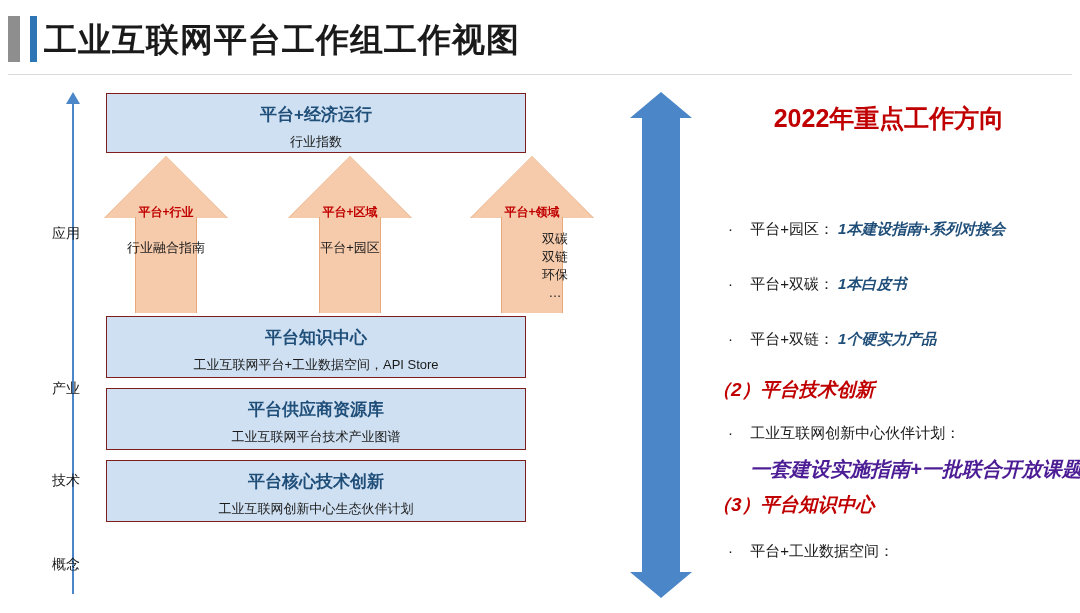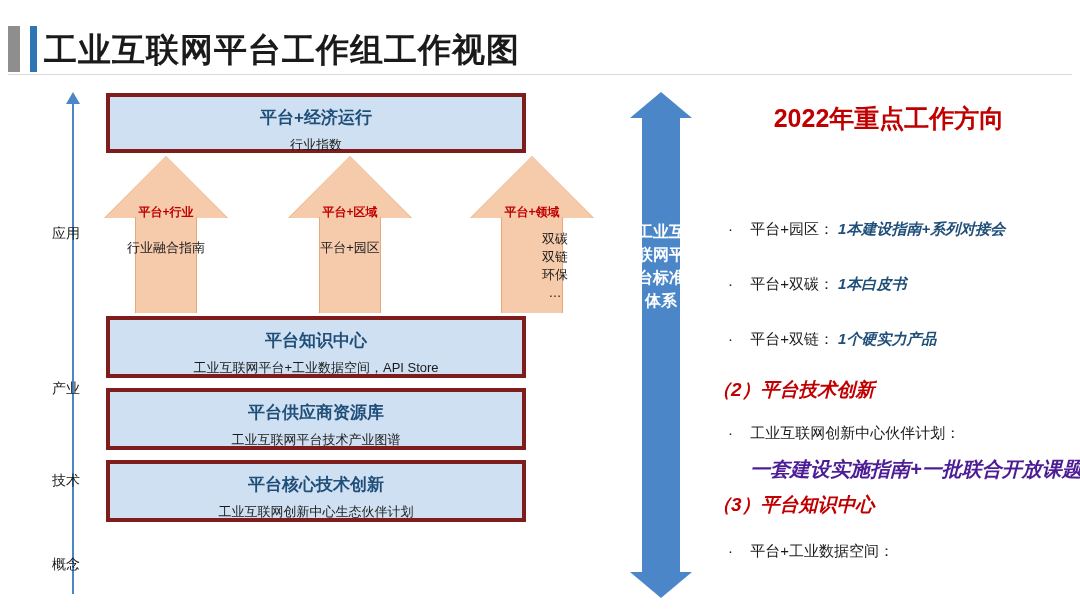--- a/index.html
+++ b/index.html
@@ -18,21 +18,21 @@
     position: relative;
     width: 1080px;
     height: 613px;
     background: #ffffff;
   }
 
   
   #title-bar {
     position: absolute;
     left: 0;
-    top: 12px;
+    top: 2px;
     width: 994px;
     height: 66px;
   }
   .title-mark-gray {
     position: absolute;
     left: 8px;
     top: 14px;
     width: 12px;
     height: 46px;
     background: #8e8e8e;
@@ -98,21 +98,21 @@
     font-size: 14px;
     color: #1a1a1a;
   }
 
   
   .band {
     position: absolute;
     left: 106px;
     width: 420px;
     background: #cfe0f2;
-    border: 4px solid #7f1d1d;
+    border: 1px solid #7f1d1d;
     box-sizing: border-box;
     text-align: center;
   }
   .band-title {
     font-size: 17px;
     font-weight: bold;
     color: #1f4e79;
     margin-top: 9px;
   }
   .band-sub {
@@ -390,21 +390,20 @@
   <div class="band" id="band-core">
     <div class="band-title">平台核心技术创新</div>
     <div class="band-sub">工业互联网创新中心生态伙伴计划</div>
   </div>
 
 
   <div id="std-arrow">
     <div class="tip-up"></div>
     <div class="shaft"></div>
     <div class="tip-down"></div>
-    <div class="vtext">工业互联网平台标准体系</div>
   </div>
 
   <div id="right-panel">
     <div id="right-heading">2022年重点工作方向</div>
 
 
     <div class="bullet-row" id="b1">
       <span class="dot">·</span>
       <span>平台+园区：</span>
       <span class="em">1本建设指南+系列对接会</span>

